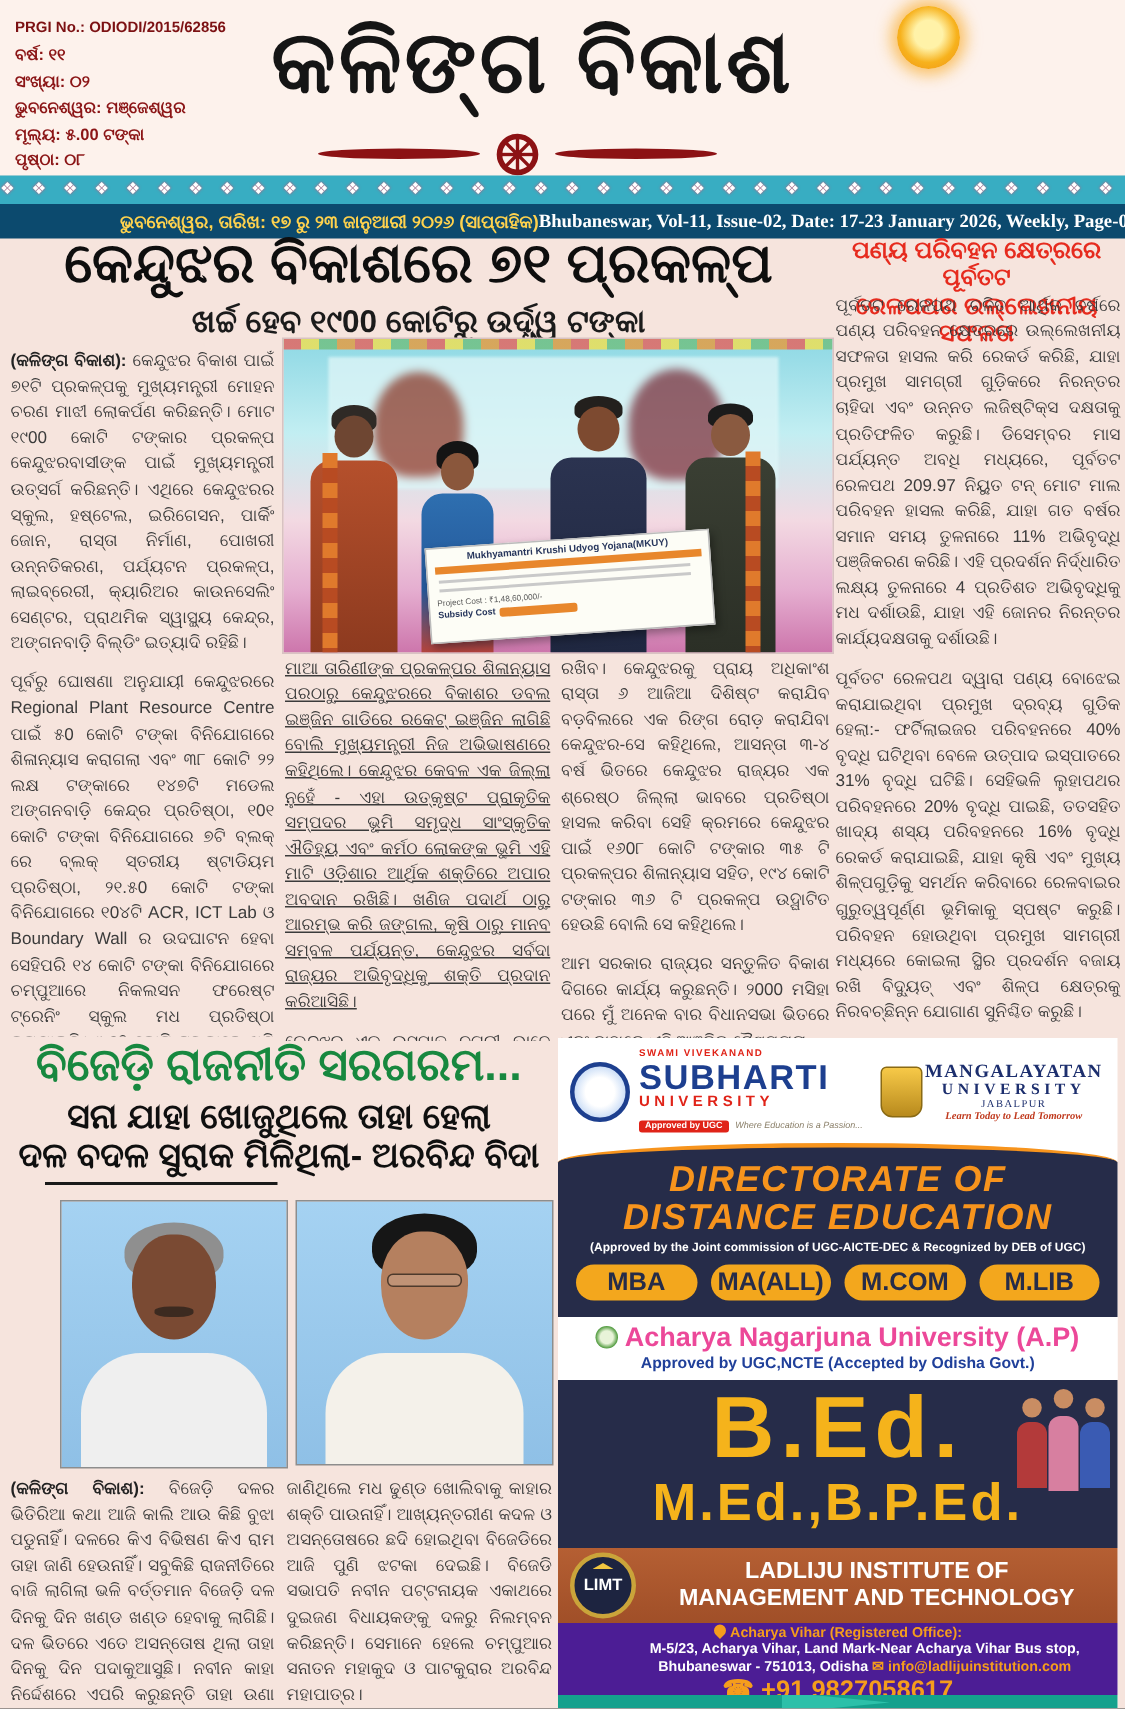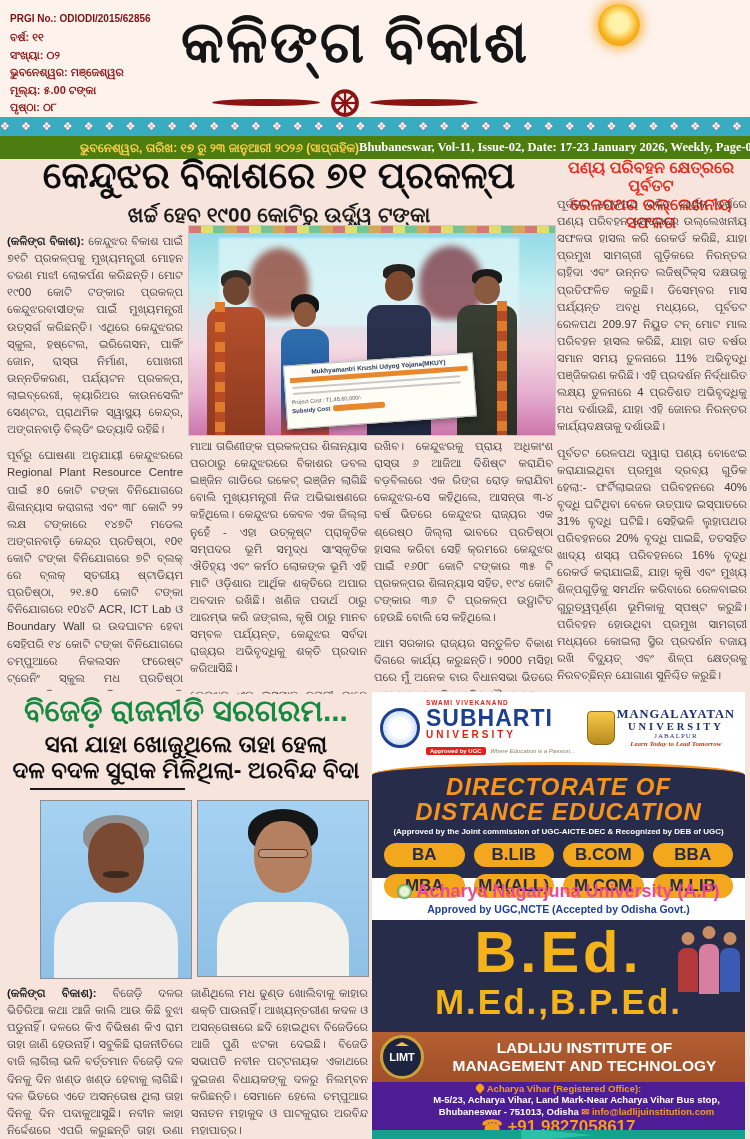--- a/index.html
+++ b/index.html
@@ -19,38 +19,38 @@
   .sun { position:absolute; right:48px; top:0; width:42px; height:42px; border-radius:50%;
          background:radial-gradient(circle at 50% 45%, #fff2a8 0 30%, #f7b21d 60%, #ef8f12 100%);
          box-shadow:0 0 10px 4px rgba(247,166,27,.65); }
   .logo-kv-text { position:absolute; right:12px; top:14px; color:#8c1214; font-weight:bold;
                   font-size:25px; font-family:"Liberation Serif", serif; white-space:nowrap; }
 
   
   .band-ornament { position:absolute; left:0; top:117px; width:750px; height:19px; background:#38adc2;
                    color:#ffffff; text-shadow:0 0 2px #d84a6b; font-size:11px; line-height:19px;
                    text-align:center; letter-spacing:4px; white-space:nowrap; overflow:hidden; }
-  .band-date { position:absolute; left:0; top:136px; width:750px; height:23px; background:#4d7c0f;
+  .band-date { position:absolute; left:0; top:136px; width:750px; height:23px; background:#0c4a6e;
                display:flex; align-items:center; justify-content:space-between; box-sizing:border-box;
                padding:0 12px 0 80px; }
   .band-date .od { color:#ffd24d; font-weight:bold; font-size:12px; white-space:nowrap; }
   .band-date .en { color:#ffffff; font-weight:bold; font-size:12.5px; font-family:"Liberation Serif", serif; white-space:nowrap; }
 
   
   .col { position:absolute; font-size:11.4px; color:#3b3b3b; text-align:justify; line-height:1.5; overflow:hidden; }
   .col p { margin:0 0 9px; }
   .byline { font-weight:bold; color:#222;margin-top:35px; }
 
   
   .a1-head { position:absolute; left:0; top:155px; width:558px; text-align:center;
              font-size:37px; font-weight:800; color:#0e0e0e; }
   .a1-sub  { position:absolute; left:0; top:203px; width:558px; text-align:center;
              font-size:21px; font-weight:700; color:#1b1b1b; }
   .col1 { left:7px;  top:233px; width:176px; height:458px; }
-  .col2 { left:190px; top:438px; width:177px; height:256px; }
+  .col2 { left:190px; top:438px; width:177px; height:256px;text-decoration:underline; }
   .col3 { left:374px; top:438px; width:179px; height:256px; }
 
   
   .photo { position:absolute; left:188px; top:225px; width:366px; height:209px; overflow:hidden;
            background:linear-gradient(180deg,#8ed8e4 0%,#c2eef2 30%,#f3d9e2 58%,#e5aed0 80%,#cd76ac 100%);
            border:1px solid #d8c2c2; }
   .bunting { position:absolute; left:0; top:0; width:100%; height:7px; opacity:.8;
              background:repeating-linear-gradient(90deg,#e8605a 0 12px,#f2e04e 12px 24px,#6fbf7e 24px 36px,#e89a3a 36px 48px); }
   .screen { position:absolute; left:30px; top:12px; width:300px; height:88px; background:#ddf5f7; opacity:.8; filter:blur(1px); }
   .screen i { position:absolute; border-radius:50% 50% 40% 40%; filter:blur(3px); }
@@ -319,26 +319,20 @@
       </div>
     </div>
 
     <div class="ad-dde">
       <div class="dde-t">
         <div>DIRECTORATE OF</div>
         <div>DISTANCE EDUCATION</div>
       </div>
       <div class="dde-a">(Approved by the Joint commission of UGC-AICTE-DEC &amp; Recognized by DEB of UGC)</div>
       <div class="pill-row">
-        <span class="pill">BA</span>
-        <span class="pill">B.LIB</span>
-        <span class="pill">B.COM</span>
-        <span class="pill">BBA</span>
-      </div>
-      <div class="pill-row">
         <span class="pill">MBA</span>
         <span class="pill">MA(ALL)</span>
         <span class="pill">M.COM</span>
         <span class="pill">M.LIB</span>
       </div>
     </div>
 
     <div class="ad-anu">
       <div class="anu-1"><span class="anu-logo"></span><span>Acharya Nagarjuna University (A.P)</span></div>
       <div class="anu-2">Approved by UGC,NCTE (Accepted by Odisha Govt.)</div>

